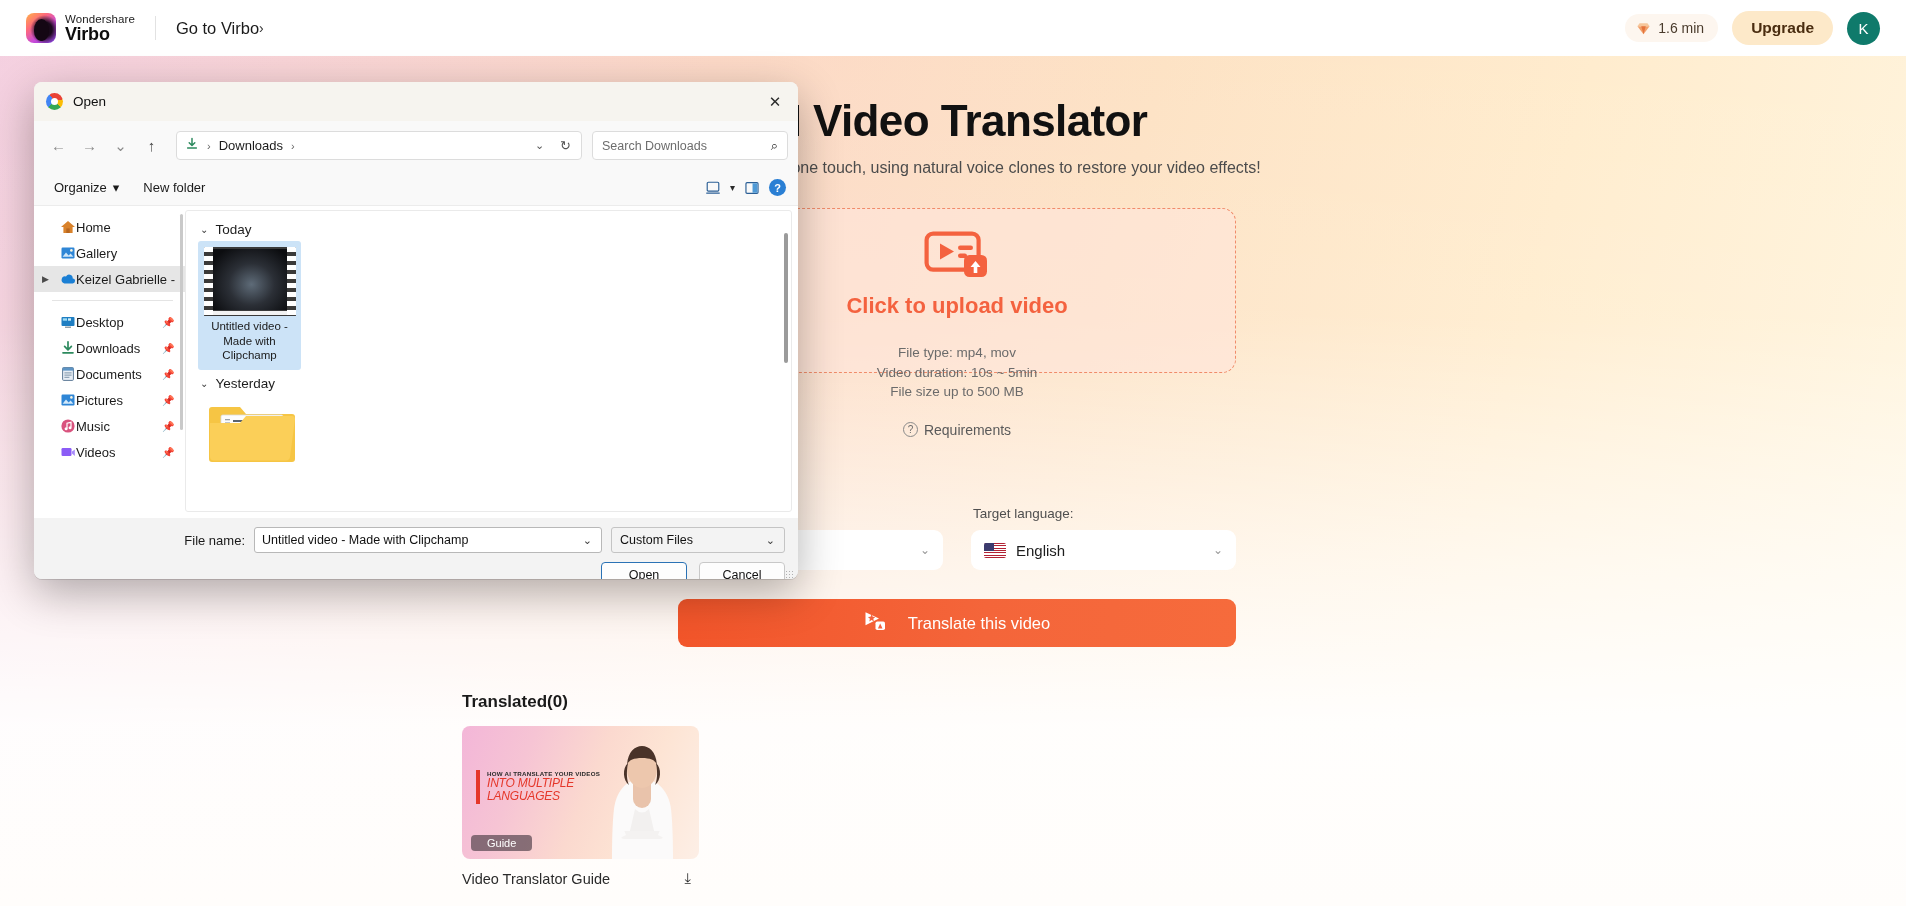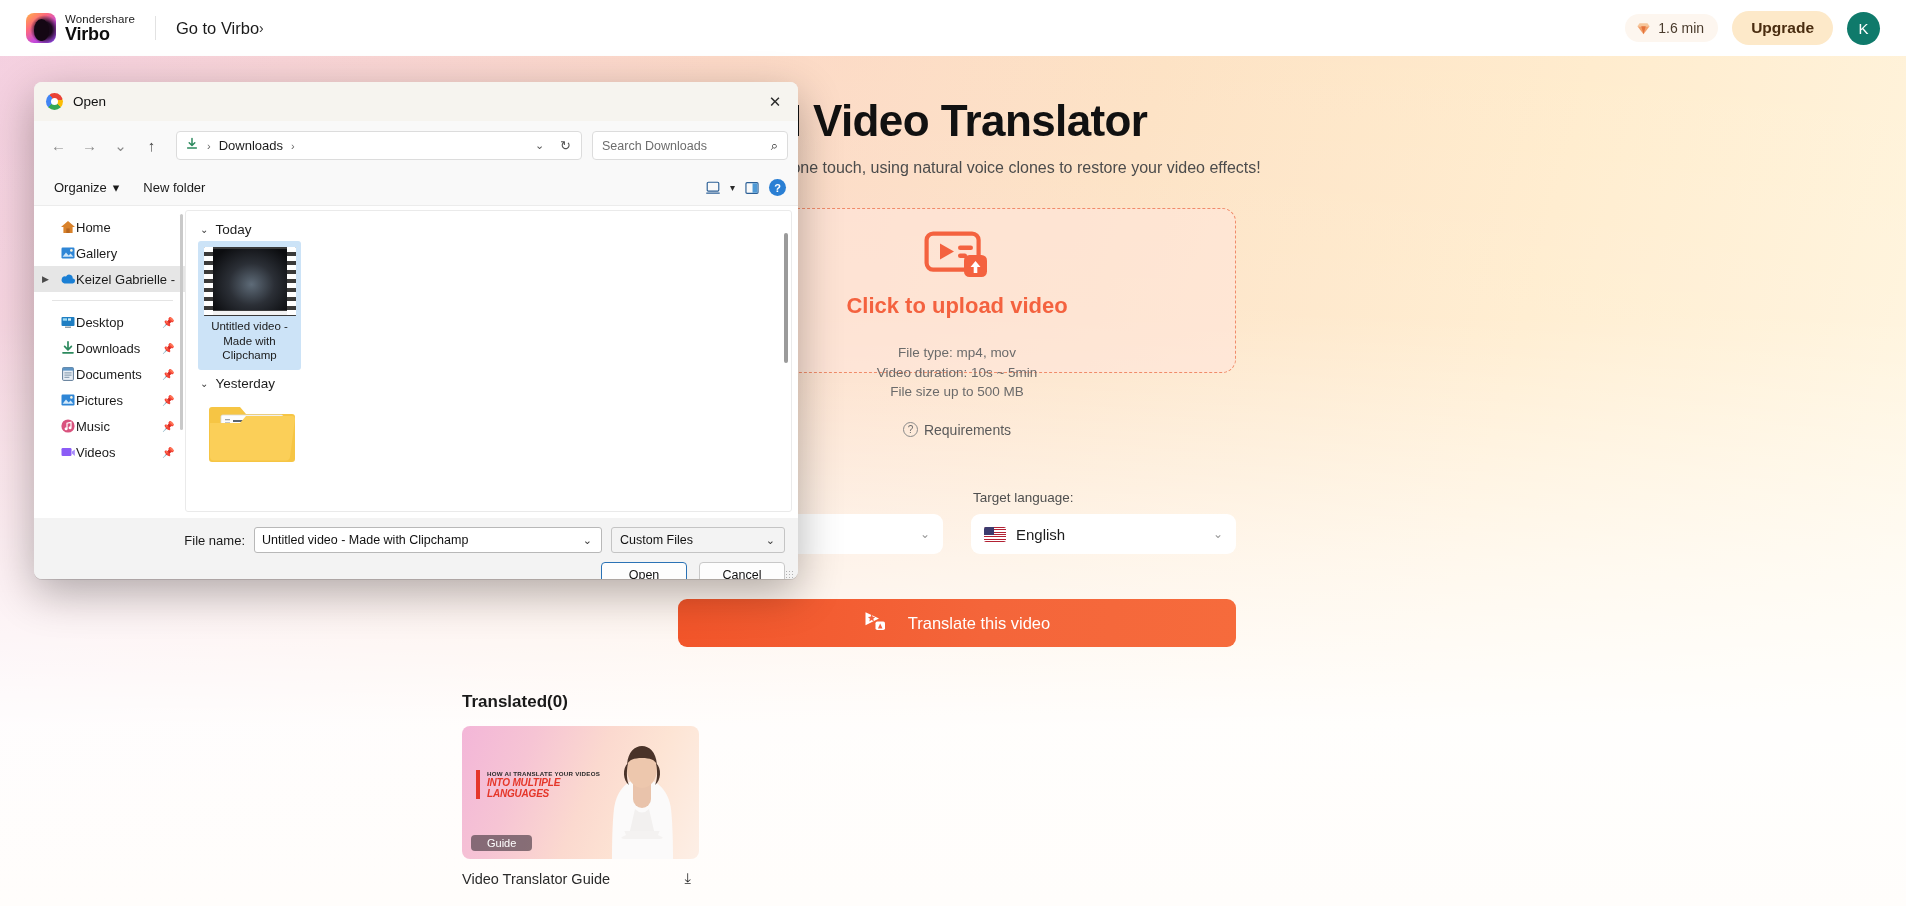--- a/index.html
+++ b/index.html
@@ -178,21 +178,21 @@
     color: #6b6b6b;
   }
 
   
   #lang-row {
     position: absolute;
     left: 678px; top: 490px;
     width: 558px;
     display: flex; gap: 28px;
   }
-  .lang-col { flex: 1; }
+  .lang-col { flex: 1; margin-top: 16px; }
   .lang-label {
     font-size: 13.5px;
     color: #4f4f4f;
     margin-bottom: 9px;
     padding-left: 2px;
   }
   .lang-select {
     height: 40px;
     background: #fff;
     border-radius: 9px;
@@ -265,21 +265,21 @@
     right: 14px; bottom: 0;
     width: 86px; height: 116px;
   }
   .thumb-text {
     position: absolute;
     left: 14px; top: 44px;
     border-left: 4px solid #e5372a;
     padding-left: 7px;
   }
   .tt1 { font-size: 6.2px; font-weight: bold; color: #2a2a2a; letter-spacing: .25px; }
-  .tt2 { font-size: 10px; font-weight: bold; font-style: italic; color: #e5372a; line-height: 1.12; letter-spacing: -.2px; }
+  .tt2 { font-size: 12px; font-weight: normal; font-style: italic; color: #e5372a; line-height: 1.12; letter-spacing: -.2px; }
   #guide-badge {
     position: absolute;
     left: 9px; bottom: 8px;
     background: rgba(90,72,82,0.72);
     color: #fff;
     font-size: 11px;
     padding: 2px 16px;
     border-radius: 4px;
   }
   #guide-footer {

